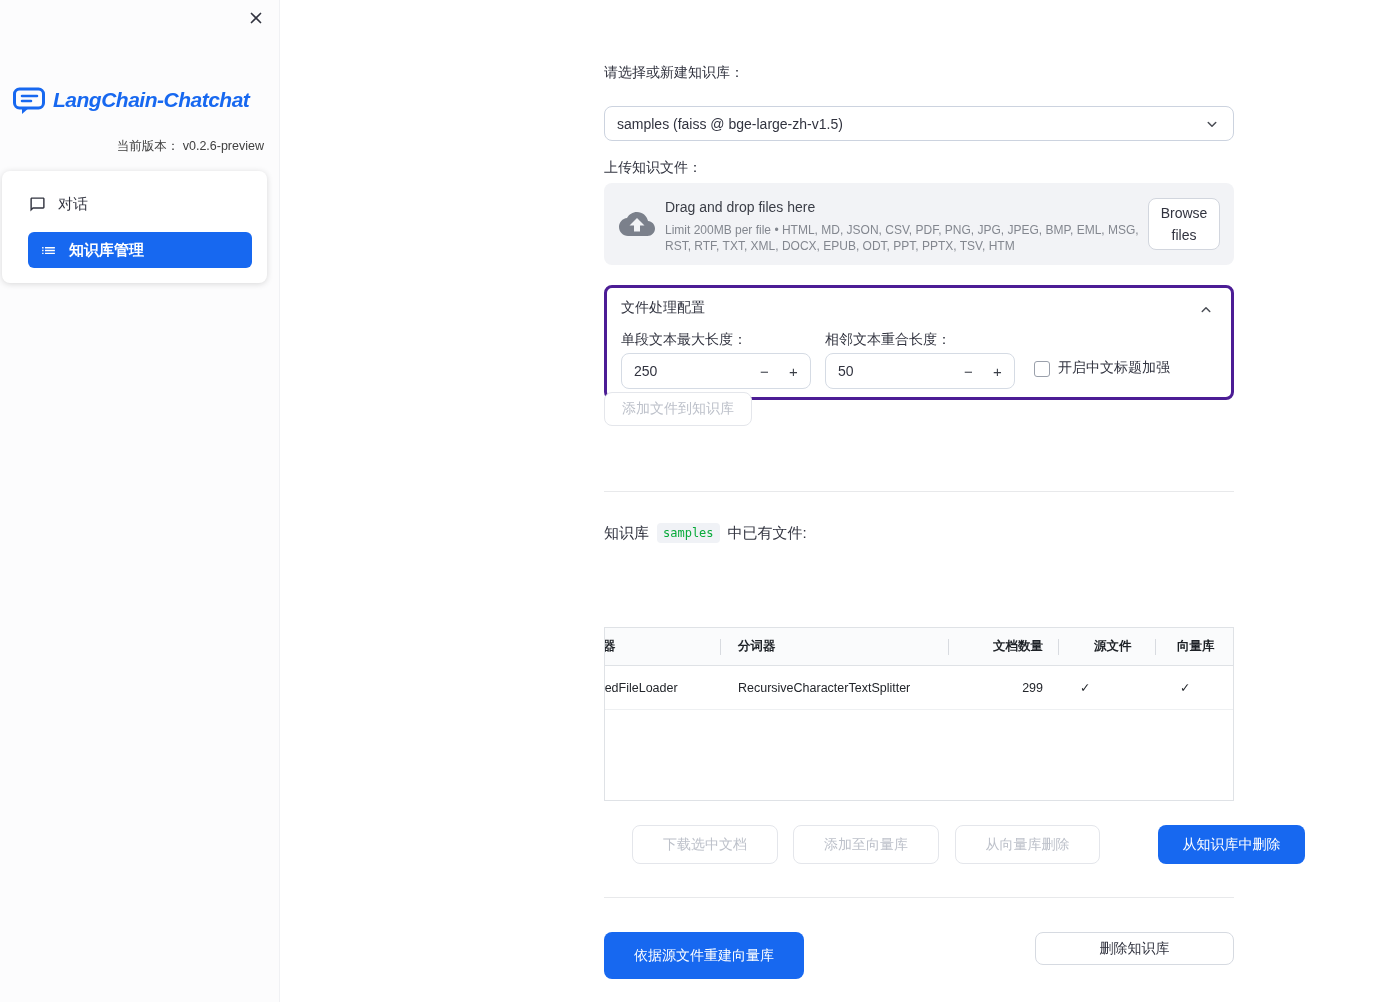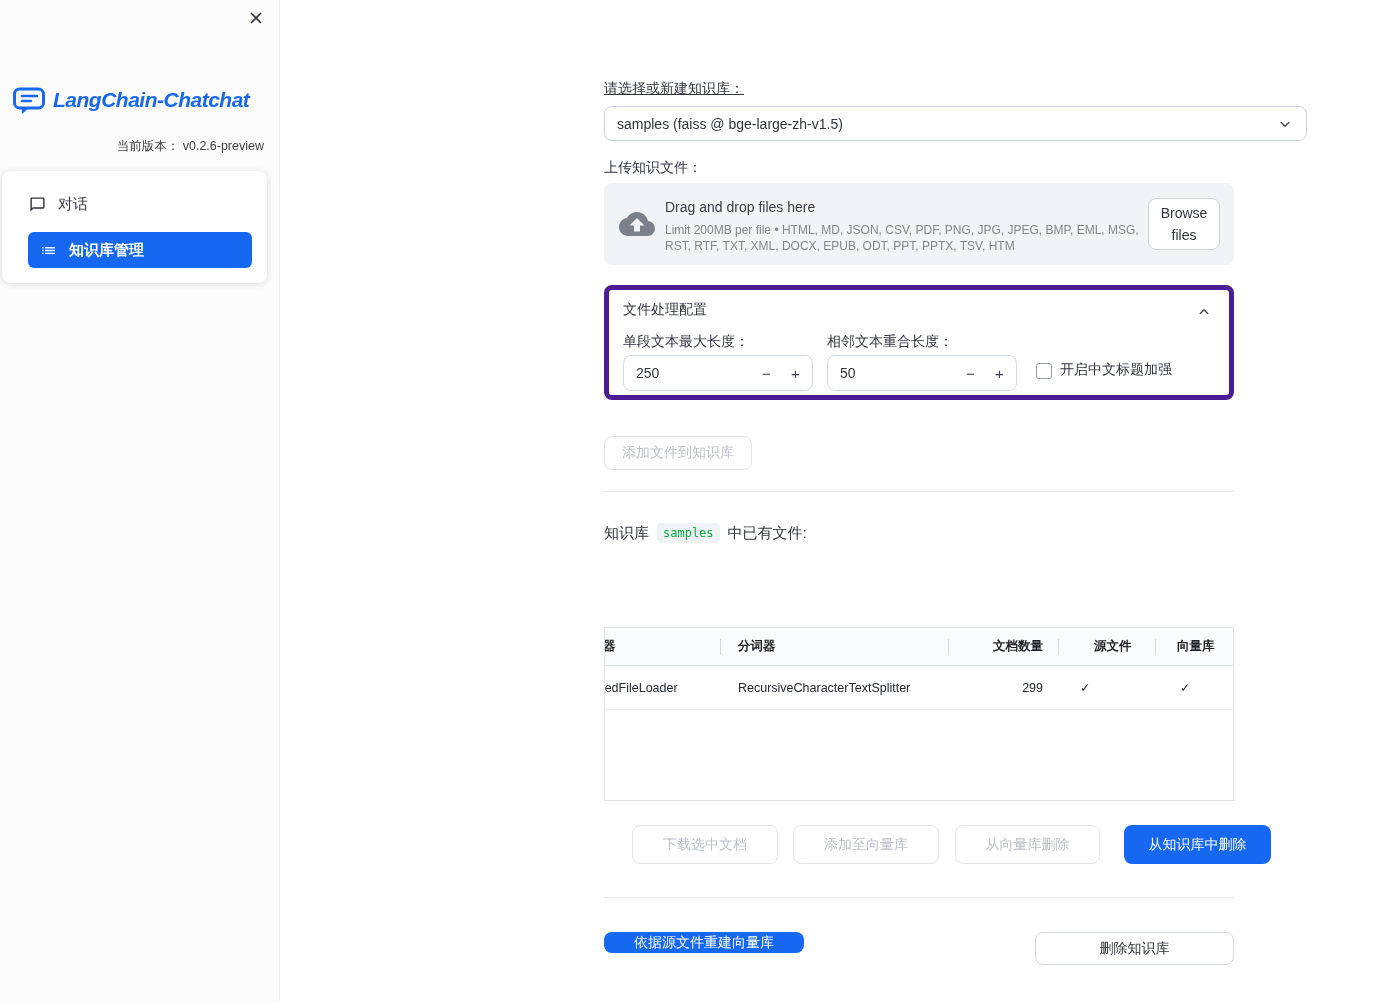--- a/index.html
+++ b/index.html
@@ -37,21 +37,21 @@
   .menu-item + .menu-item { margin-top:10px; }
   .menu-item.active { background:var(--accent,#1768f0); color:#fff; font-weight:bold;margin-left:11px; }
   .mi-icon { display:flex; }
 
   
   .main { position:absolute; left:280px; top:0; right:0; bottom:0; background:#fff; }
   .abs { position:absolute; }
   .field-label { font-size:14px; color:#31333f; }
 
   .selectbox {
-    left:324px; top:106px; width:703px; height:35px;
+    left:324px; top:106px; width:630px; height:35px;
     border:1px solid #ccd3df; border-radius:8px; background:#fff;
     display:flex; align-items:center; padding:14px 12px; font-size:14px; cursor:pointer;
   }
   .selectbox .sel-text { flex:1; }
 
   .uploader {
     left:324px; top:183px; width:630px; height:82px;
     background:#f2f3f6; border-radius:8px;
   }
   .cloud { position:absolute; left:15px; top:26px; }
@@ -59,21 +59,21 @@
   .limit-text { position:absolute; left:61px; top:39px; width:480px; font-size:12px; line-height:16px; color:#83878f; }
   .browse-btn {
     position:absolute; right:14px; top:15px; width:72px; height:52px;
     background:#fff; border:1px solid #d2d6de; border-radius:8px;
     font-size:14px; line-height:22px; color:#31333f;
     display:flex; align-items:center; justify-content:center; text-align:center; cursor:pointer;
   }
 
   .expander {
     left:324px; top:285px; width:630px; height:115px;
-    border:5px solid #4c1d95; border-radius:8px; background:#fff;
+    border:3px solid #4c1d95; border-radius:8px; background:#fff;
   }
   .exp-head { position:absolute; left:14px; top:11px; font-size:14px; cursor:pointer; }
   .exp-chevron { position:absolute; right:16px; top:13px; }
   .cfg-label { position:absolute; top:43px; font-size:14px; }
   .numinput {
     position:absolute; top:65px; width:190px; height:36px;
     border:1px solid #d5dbe4; border-radius:8px; background:#fff;
   }
   .numinput .val { position:absolute; left:12px; top:50%; transform:translateY(-50%); font-size:14px; }
   .numinput .steps { position:absolute; right:2px; top:0; bottom:0; display:flex; }
@@ -83,21 +83,21 @@
   .cb-label { font-size:14px; }
 
   .btn {
     height:34px; border-radius:8px; font-size:14px;
     display:flex; align-items:center; justify-content:center; cursor:pointer;
     background:#fff; border:1px solid #d6dae1; color:#31333f; white-space:nowrap;
   }
   .btn.disabled { border:1px solid #e4e6eb; color:#bdc1ca; cursor:default; }
   .btn.primary { background:var(--accent,#1768f0); border:none; color:#fff; }
 
-  .add-btn { left:324px; top:436px; padding:0 17px; display:inline-flex; }
+  .add-btn { left:324px; top:392px; padding:0 17px; display:inline-flex; }
 
   .hr { left:324px; width:630px; height:1px; background:#e8e9eb; }
 
   .files-line { left:324px; top:523px; display:flex; align-items:center; gap:8px; font-size:15px; }
   .inline-code {
     font-family:"DejaVu Sans Mono", monospace; font-size:12px;
     color:var(--code-green,#09ab3b); background:#f0f2f6; border-radius:4px; padding:3px 6px;
   }
 
   .info-box {
@@ -124,21 +124,21 @@
   .clip-h { display:inline-block; margin-left:-52px; white-space:nowrap; }
   .clip-c { display:inline-block; margin-left:-58px; white-space:nowrap; }
   .trow {
     height:44px; border-bottom:1px solid #eef0f2; display:flex; align-items:center;
     font-size:12.5px; color:#23262b; cursor:pointer; background:#fff;
   }
   .trow .c3 { align-items:center; }
 
   
   .act { top:825px; height:39px;margin-left:28px; }
-  .rebuild { left:324px; top:932px; width:200px; height:21px; }
+  .rebuild { left:324px; top:932px; width:200px; height:47px; }
   .delete-kb { left:755px; top:932px; width:199px; height:33px; }
 </style>
 </head>
 <body>
 
 <div class="app">
 
   <div class="sidebar">
     <div class="close-btn">
       <svg viewBox="0 0 24 24" width="18" height="18">
@@ -174,21 +174,21 @@
               <path fill="#ffffff" d="M3 13h2v-2H3v2zm0 4h2v-2H3v2zm0-8h2V7H3v2zm4 4h14v-2H7v2zm0 4h14v-2H7v2zM7 7v2h14V7H7z"></path>
             </svg>
         </span>
         <span>知识库管理</span>
       </div>
     </div>
   </div>
 
   <div class="main">
 
-    <div class="abs field-label" style="left:324px; top:80px;text-decoration:underline;">请选择或新建知识库：</div>
+    <div class="abs field-label" style="left:324px; top:64px;">请选择或新建知识库：</div>
 
     <div class="abs selectbox">
       <span class="sel-text">samples (faiss @ bge-large-zh-v1.5)</span>
       <span style="display:flex;">
         <svg viewBox="0 0 24 24" width="18" height="18">
             <path d="M7 10l5 5 5-5" fill="none" stroke="#4a4d55" stroke-width="2" stroke-linecap="round" stroke-linejoin="round"></path>
           </svg>
       </span>
     </div>
 
@@ -266,21 +266,21 @@
         <div class="c2">RecursiveCharacterTextSplitter</div>
         <div class="c3">299</div>
         <div class="c4">✓</div>
         <div class="c5">✓</div>
       </div>
     </div>
 
     <div class="abs btn disabled act" style="left:324px; width:146px;">下载选中文档</div>
     <div class="abs btn disabled act" style="left:485px; width:146px;">添加至向量库</div>
     <div class="abs btn disabled act" style="left:647px; width:145px;">从向量库删除</div>
-    <div class="abs btn primary act" style="left:816px; width:147px;">从知识库中删除</div>
+    <div class="abs btn primary act" style="left:850px; width:147px;">从知识库中删除</div>
 
     <div class="abs hr" style="top:897px;"></div>
 
     <div class="abs btn primary rebuild">依据源文件重建向量库</div>
     <div class="abs btn delete-kb">删除知识库</div>
 
   </div>
 </div>
 
 </body></html>

